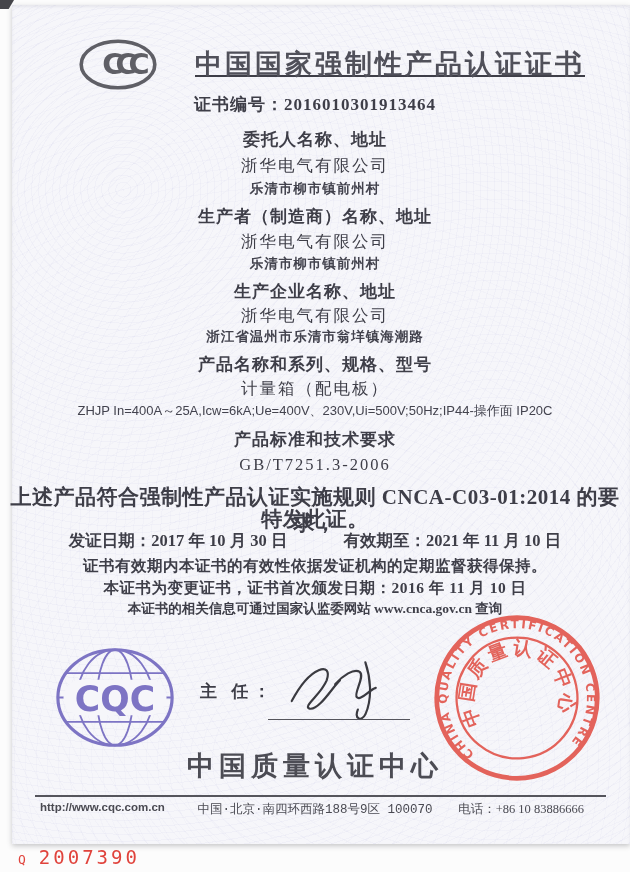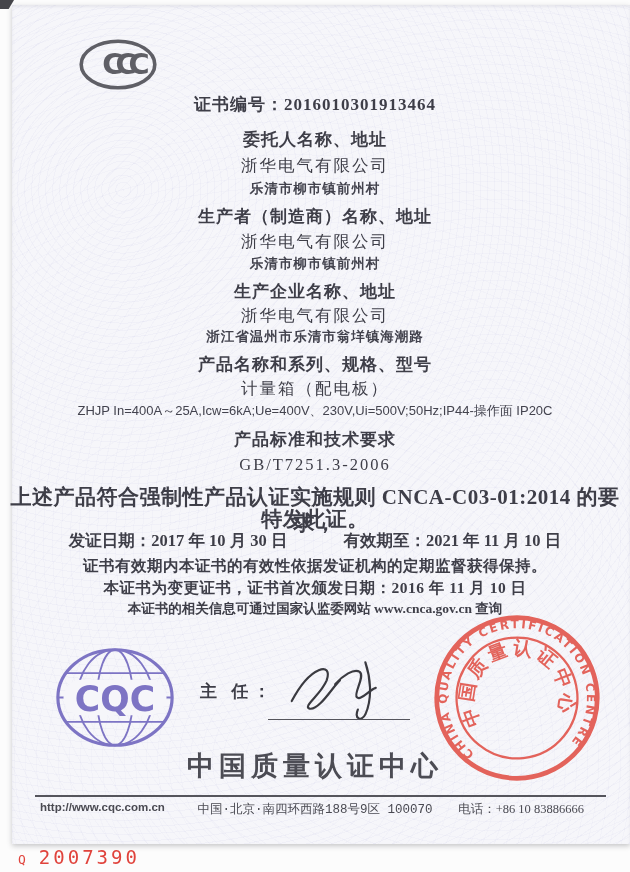--- a/index.html
+++ b/index.html
@@ -63,20 +63,21 @@
 
 <div>
   <div class="paper"></div>
   <div class="corner-mark"></div>
 
   <div class="title-band">
     <svg class="ccc-logo" width="80" height="55" viewBox="0 0 100 68">
       <ellipse cx="50" cy="34" rx="46" ry="29" fill="none" stroke="#5f5f66" stroke-width="4.5"></ellipse>
       <text x="55" y="46" text-anchor="middle" font-size="36" font-weight="900" font-family="DejaVu Sans, Liberation Sans, sans-serif" letter-spacing="-10" fill="#5f5f66">CCC</text>
     </svg>
+    <div class="title">中国国家强制性产品认证证书</div>
   </div>
 
   <div class="row cert-no">证书编号：2016010301913464</div>
 
   <div class="row sec-label" style="top:129px">委托人名称、地址</div>
   <div class="row sec-line1" style="top:156px">浙华电气有限公司</div>
   <div class="row sec-line2" style="top:181px">乐清市柳市镇前州村</div>
 
   <div class="row sec-label" style="top:206px">生产者（制造商）名称、地址</div>
   <div class="row sec-line1" style="top:232px">浙华电气有限公司</div>

